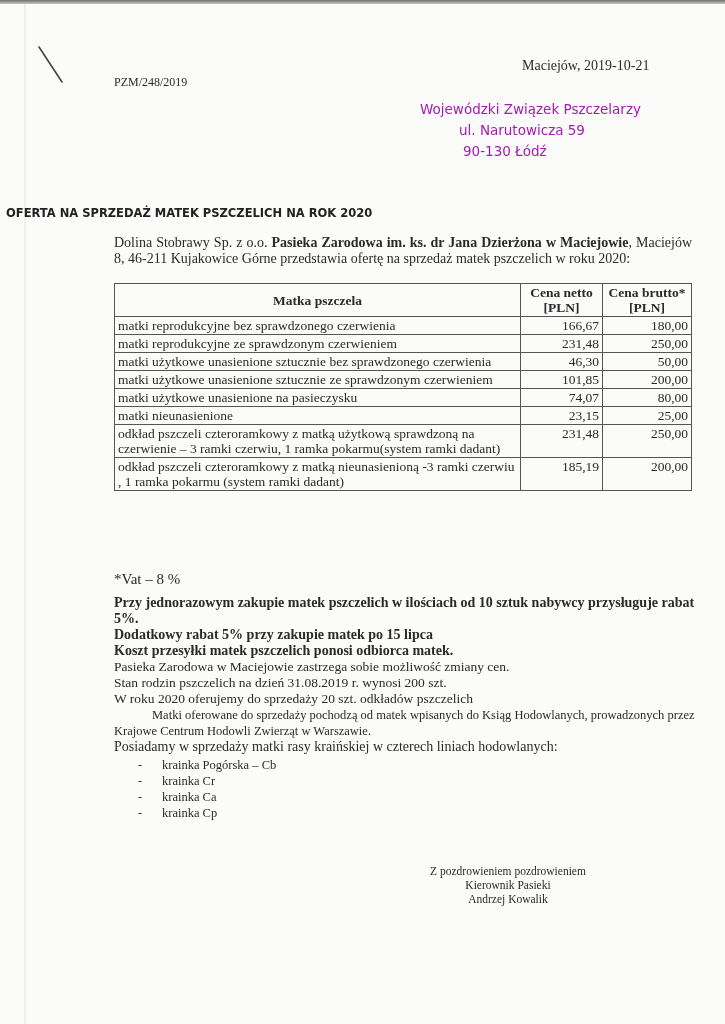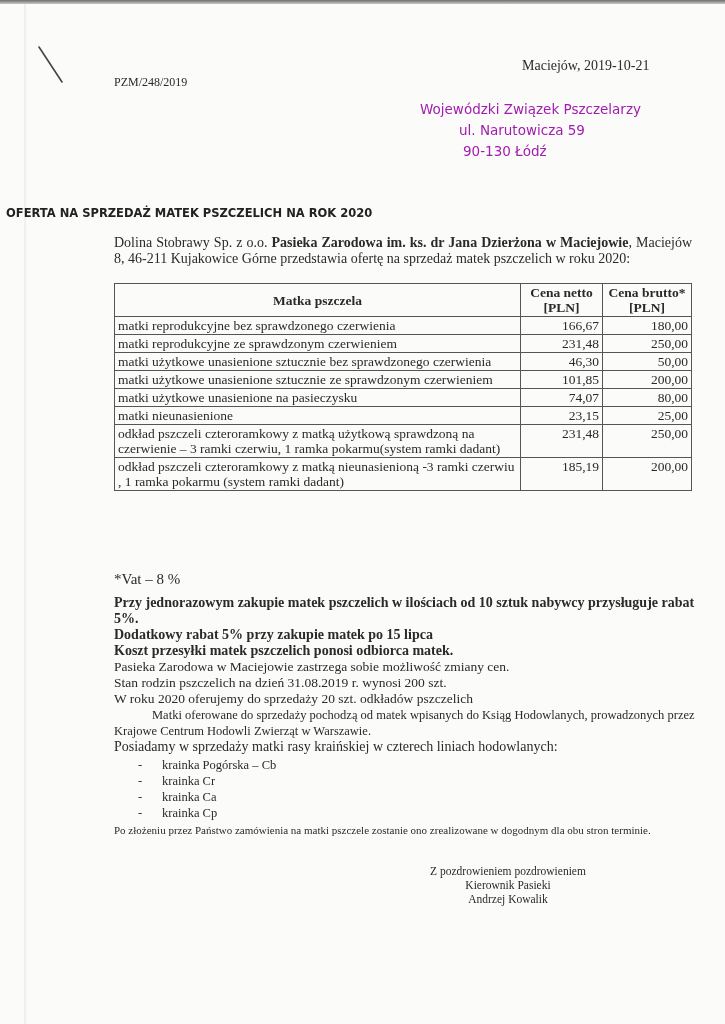--- a/index.html
+++ b/index.html
@@ -122,20 +122,19 @@
   <div>Stan rodzin pszczelich na dzień 31.08.2019 r. wynosi 200 szt.</div>
   <div>W roku 2020 oferujemy do sprzedaży 20 szt. odkładów pszczelich</div>
   <div class="indent">Matki oferowane do sprzedaży pochodzą od matek wpisanych do Ksiąg Hodowlanych, prowadzonych przez  Krajowe Centrum Hodowli Zwierząt w Warszawie.</div>
   <div class="small">Posiadamy w sprzedaży matki rasy kraińskiej w czterech liniach hodowlanych:</div>
   <ul class="lines">
     <li><span class="dash">-</span><span>krainka Pogórska – Cb</span></li>
     <li><span class="dash">-</span><span>krainka  Cr</span></li>
     <li><span class="dash">-</span><span>krainka  Ca</span></li>
     <li><span class="dash">-</span><span>krainka  Cp</span></li>
   </ul>
-  <div class="closing">Po złożeniu przez Państwo zamówienia na matki pszczele zostanie ono zrealizowane w dogodnym dla obu stron terminie.</div>
 </div>
 
 <div class="signature">
   <div>Z pozdrowieniem pozdrowieniem</div>
   <div>Kierownik Pasieki</div>
   <div>Andrzej Kowalik</div>
 </div>
 
 </body></html>

